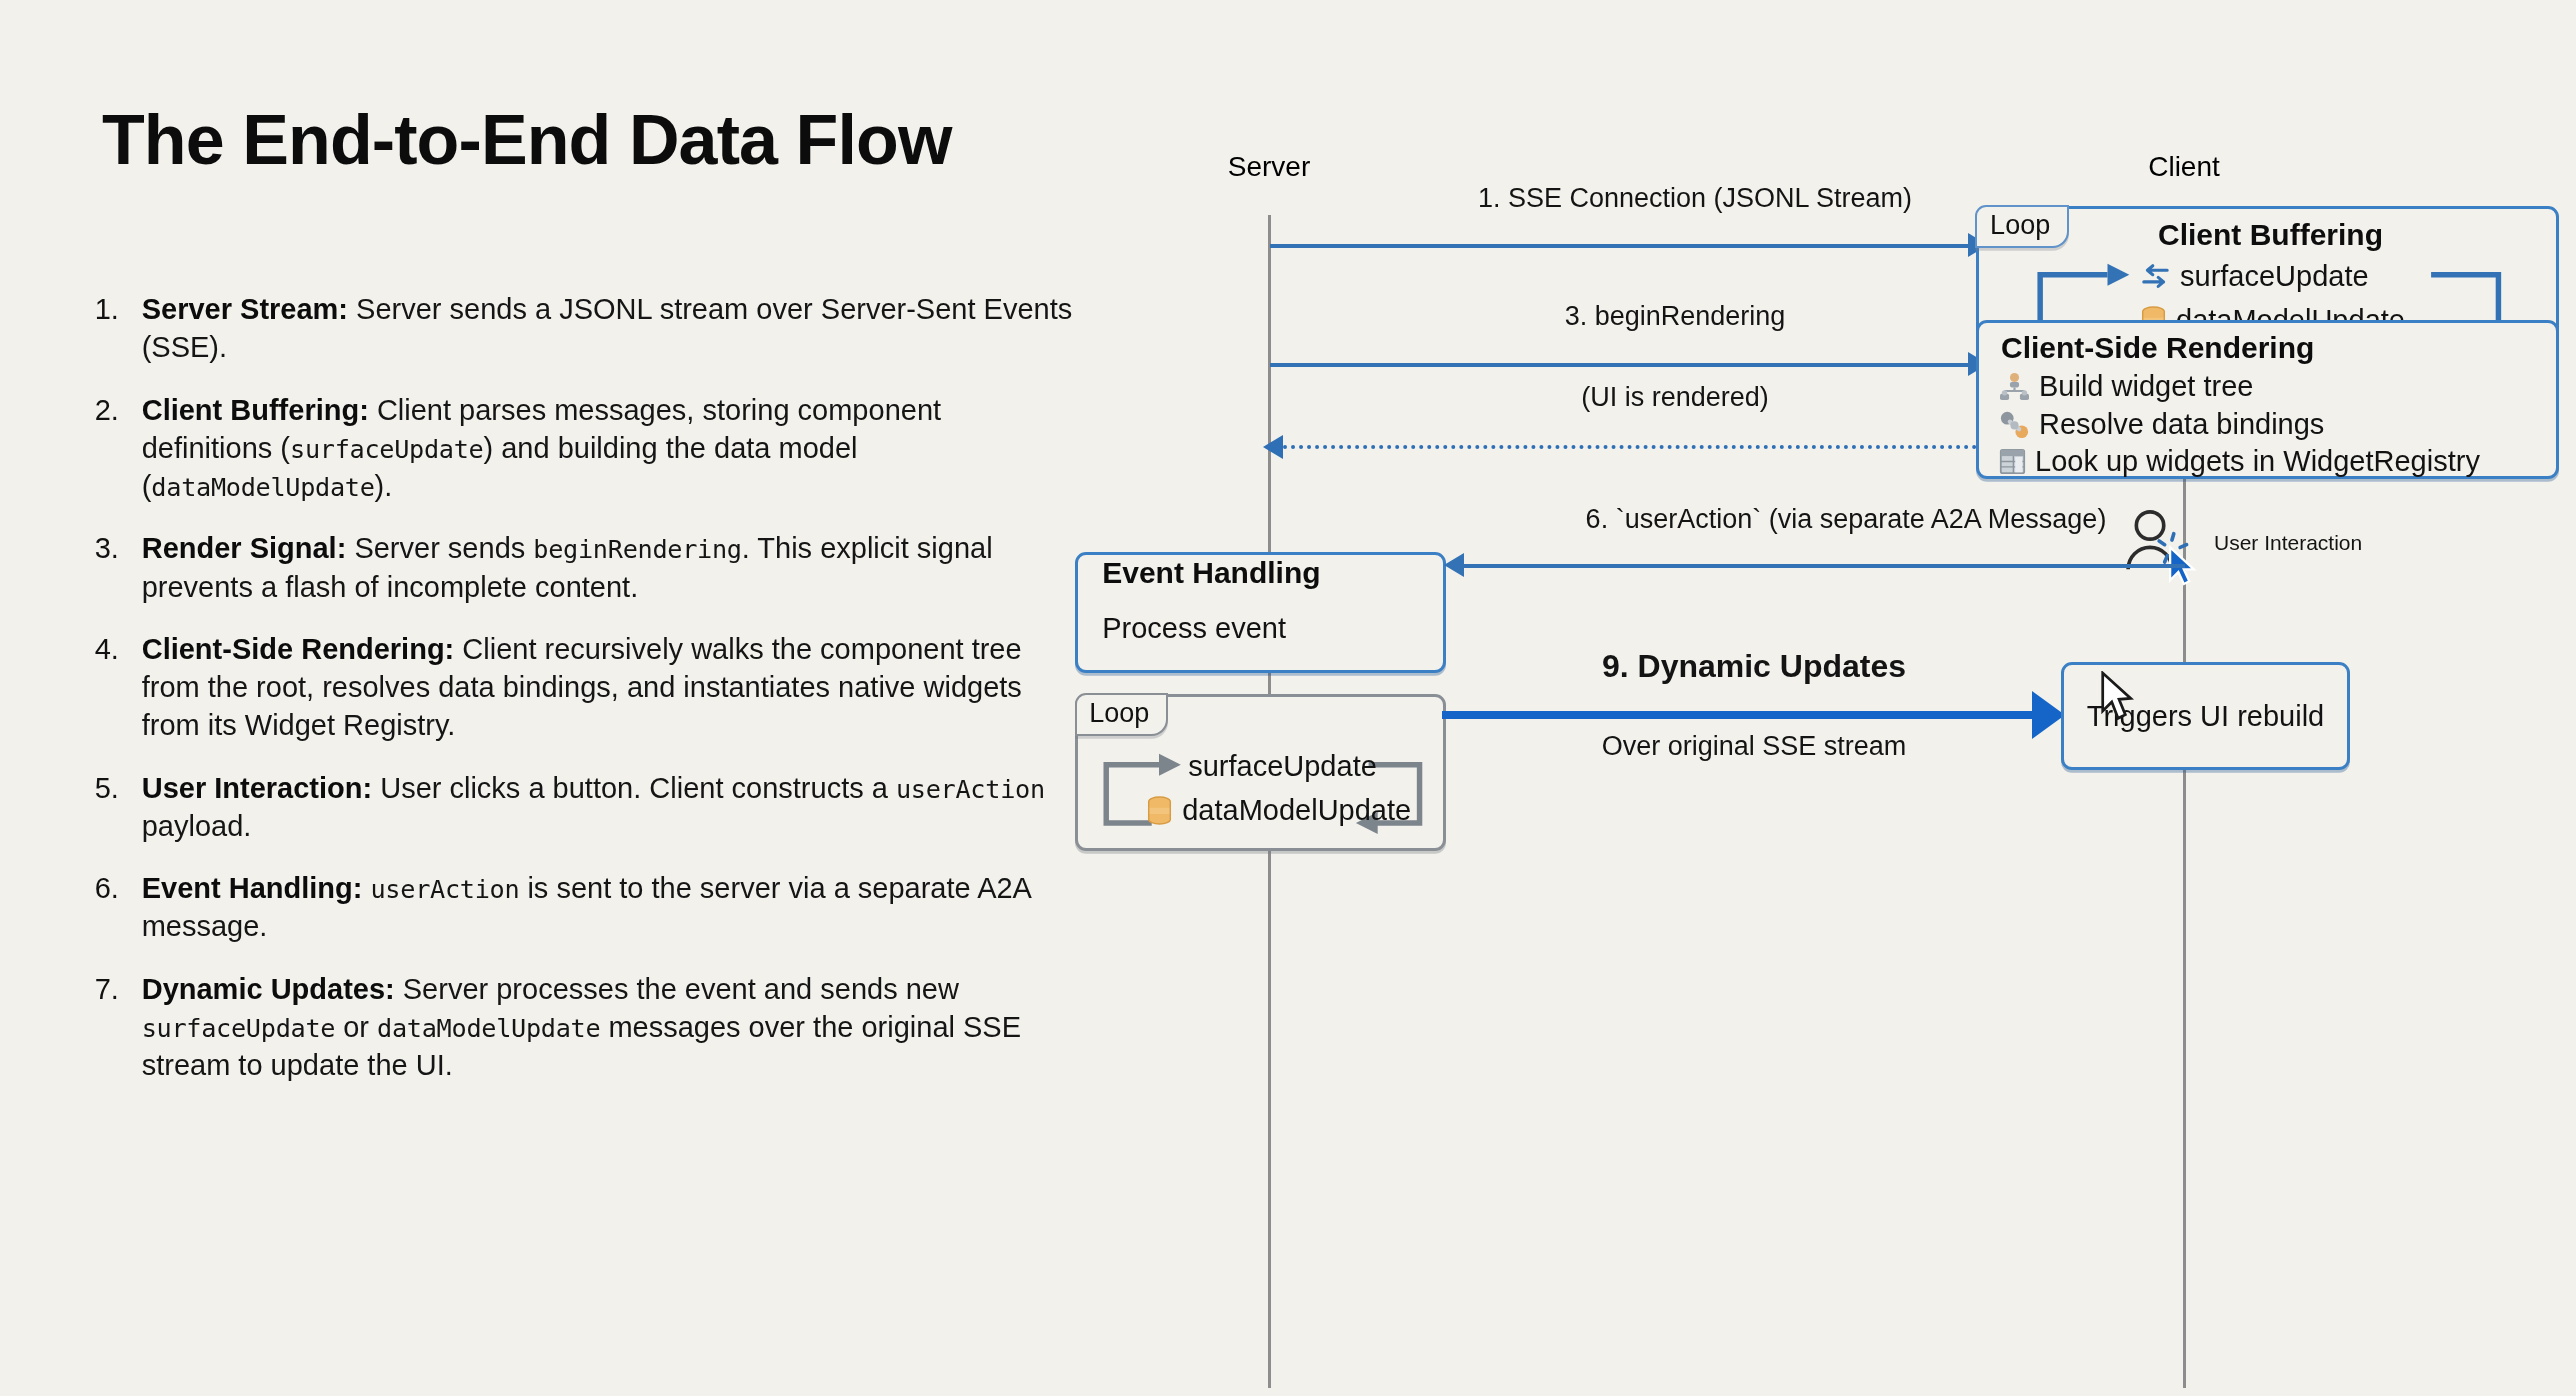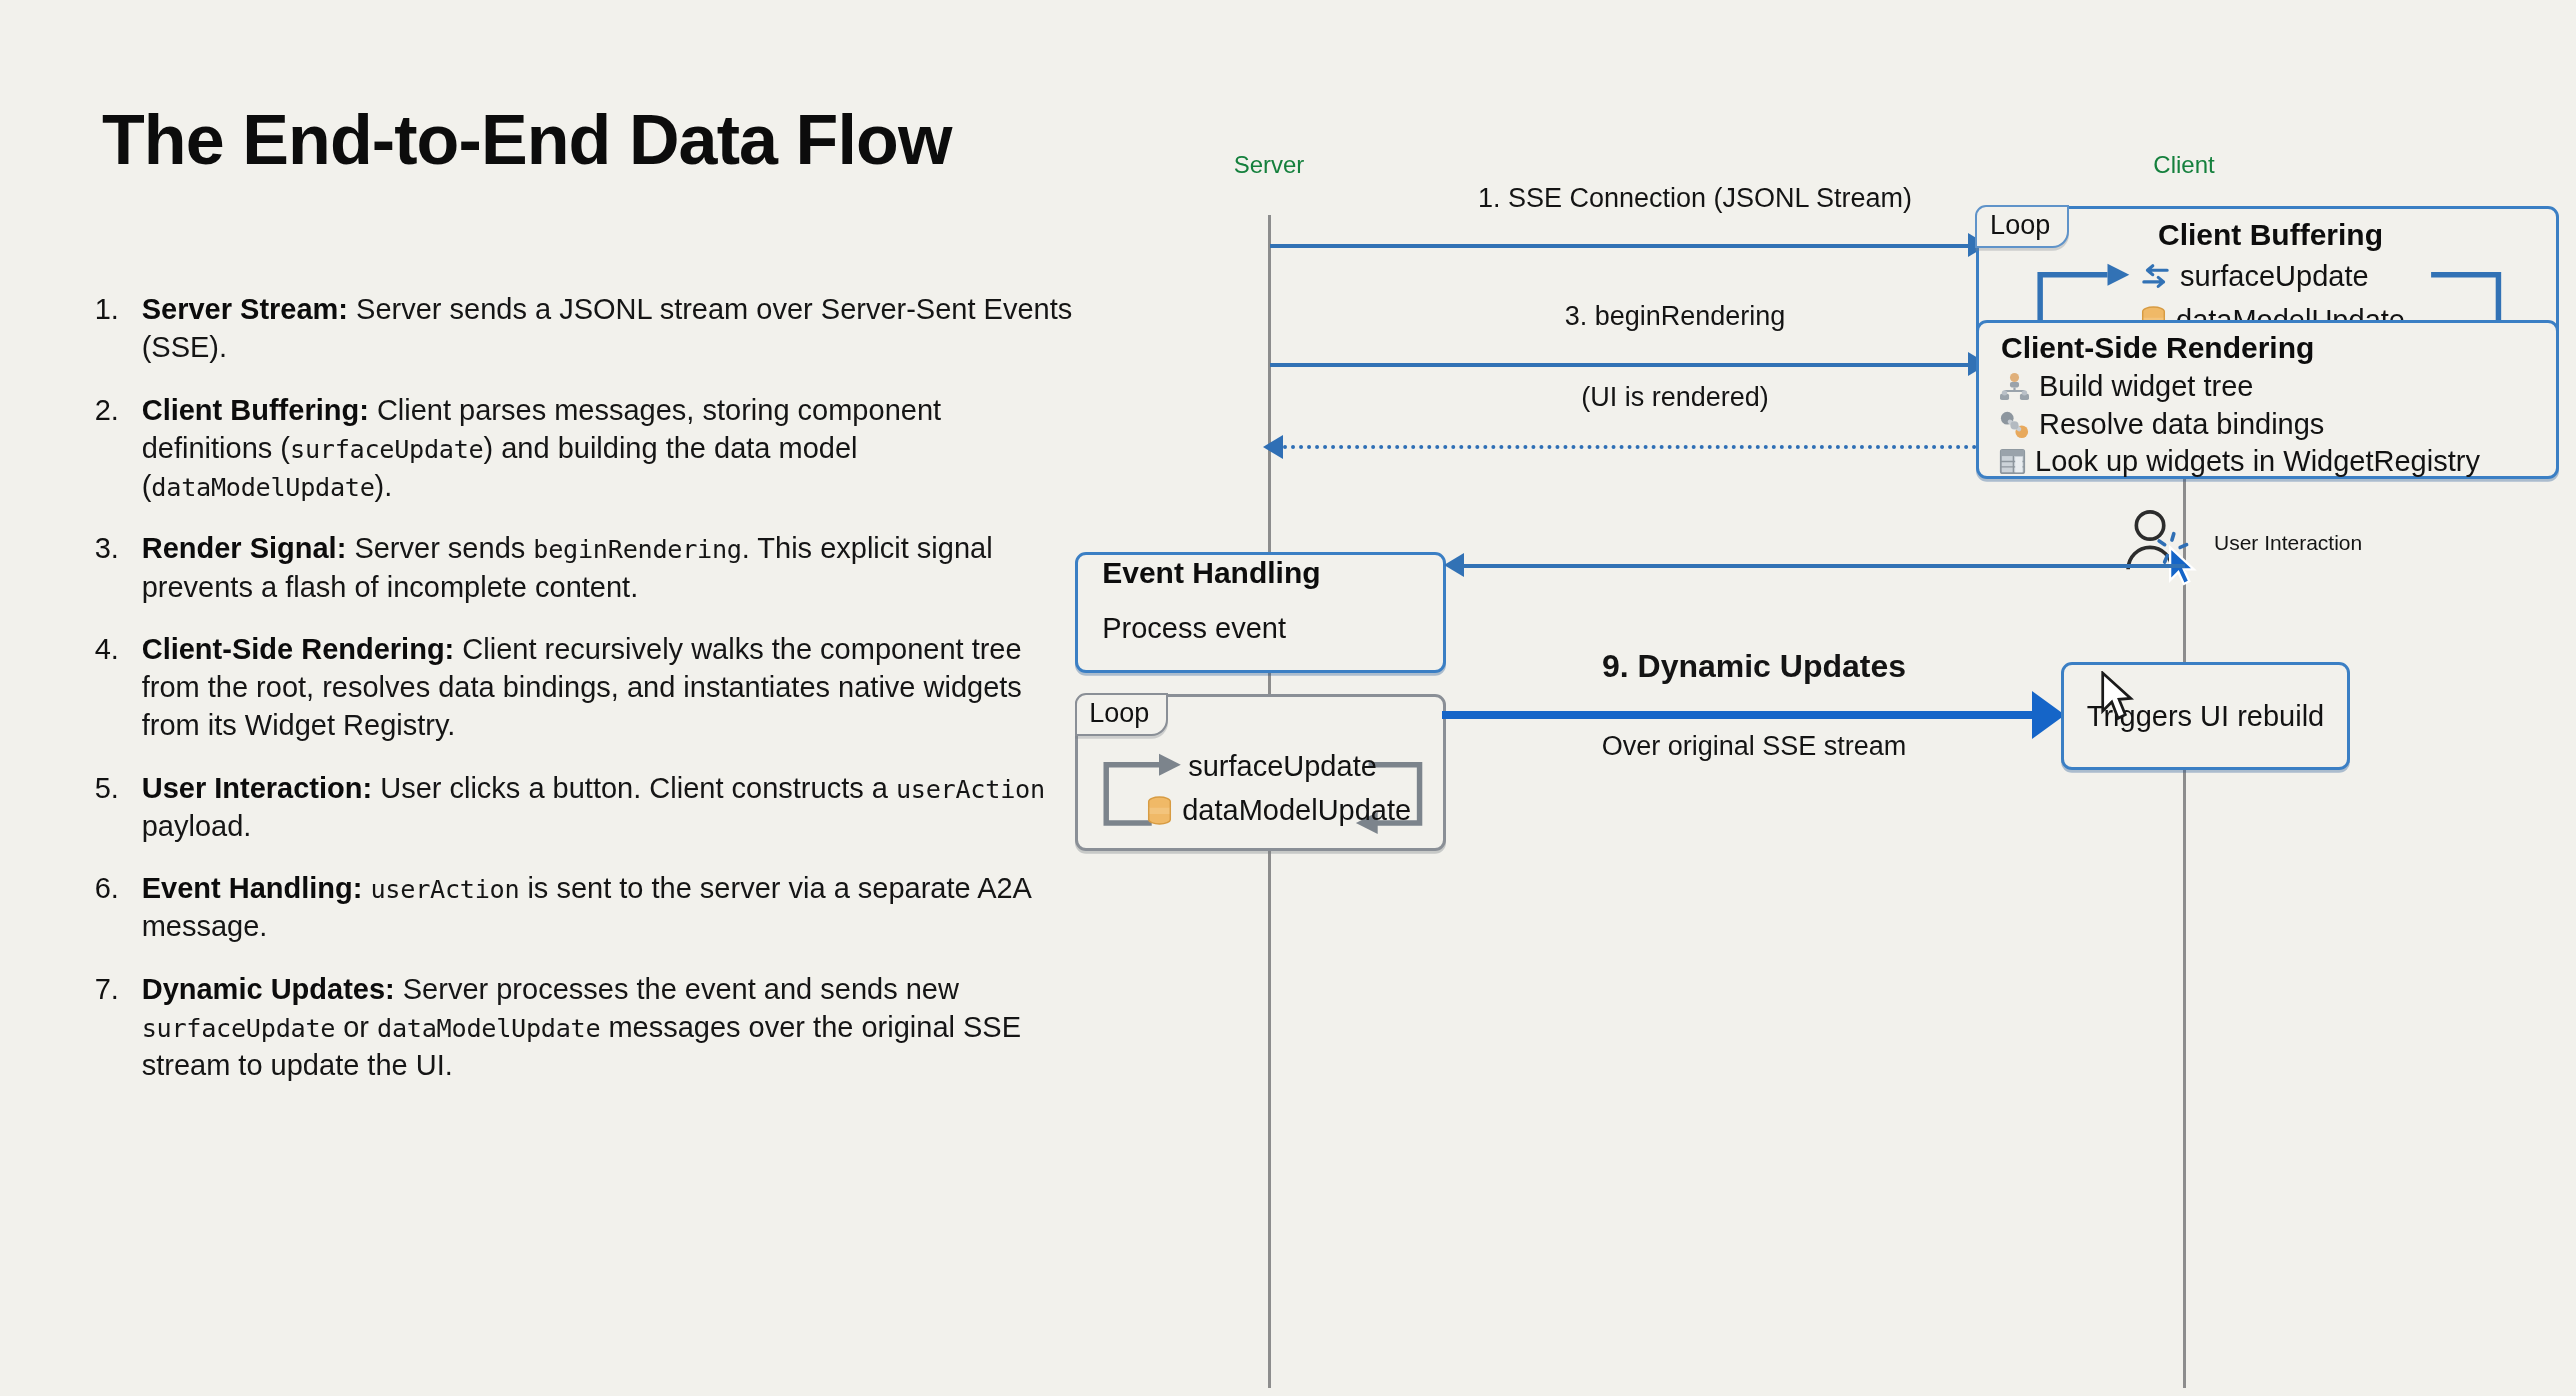--- a/index.html
+++ b/index.html
@@ -65,22 +65,22 @@
   
   #diagram {
     position: absolute;
     left: 1077px;
     top: 233px;
     width: 1461px;
     height: 1150px;
   }
   .lifeline-label {
     position: absolute;
-    font-size: 24px;
-    color: #15803d;
+    font-size: 28px;
+    color: #000000;
     white-space: nowrap;
     transform: translateX(-50%);
   }
   .lifeline {
     position: absolute;
     width: 2.7px;
     background: #8d8d8d;
   }
 
   
@@ -344,20 +344,21 @@
       <polygon points="56,44 56,80 65,71 71,84 77,81 71,68 82,68" fill="#1565c8" stroke="#ffffff" stroke-width="2.5"></polygon>
     </svg>
   </div>
   <div id="actor-user-label" style="left:1137px; top:298px;">User Interaction</div>
 
   <div class="node-box" style="left:-1.8px; top:319px; width:365px; height:115px;">
     <div class="box-title" style="position:absolute; left:24px; top:1px;">Event Handling</div>
     <div class="box-line" style="position:absolute; left:24px; top:57px;">Process event</div>
   </div>
 
+  <div class="msg-label" style="left:769px; top:271px;">6. `userAction` (via separate A2A Message)</div>
   <div class="msg-line" style="left:387px; top:331px; width:721px;"></div>
   <div class="arrow-head left" style="left:367px; top:320px;"></div>
 
   <div class="node-box grey" style="left:-1.8px; top:461px; width:365px; height:151px;">
     <div class="loop-tab">Loop</div>
 
     <svg class="loopback" width="237" height="91" style="left:7.3px; top:55px;" viewBox="0 0 260 100">
       <path d="M 80 14 L 22 14 L 22 78 L 72 78" fill="none" stroke="#7c848c" stroke-width="6"></path>
       <polygon points="80,2 104,14 80,26" fill="#7c848c"></polygon>
     </svg>

